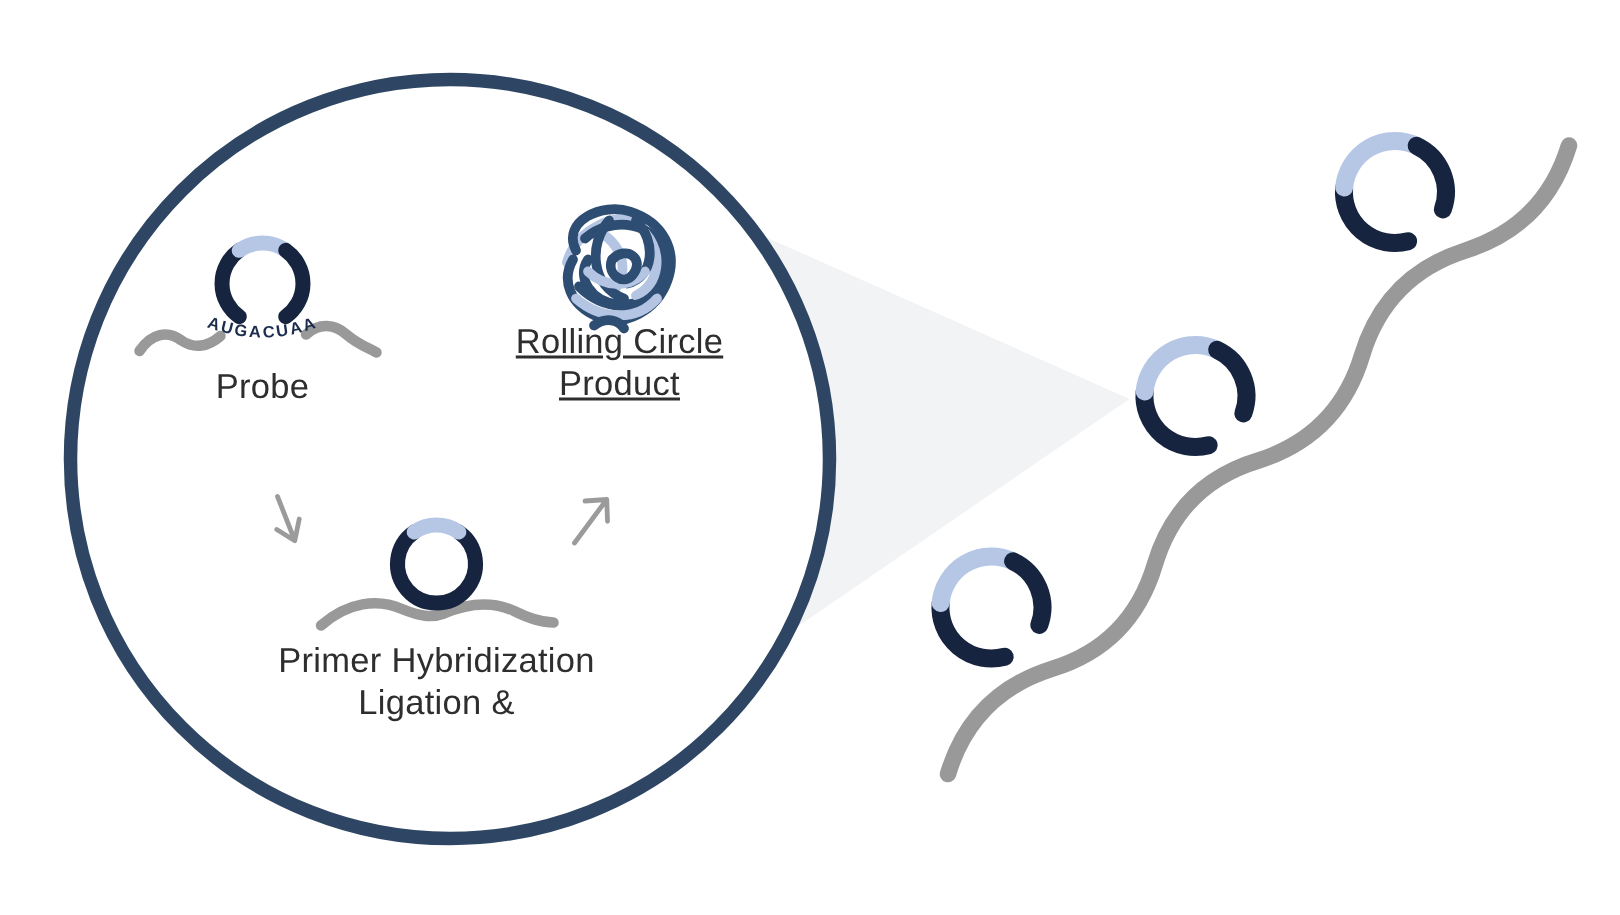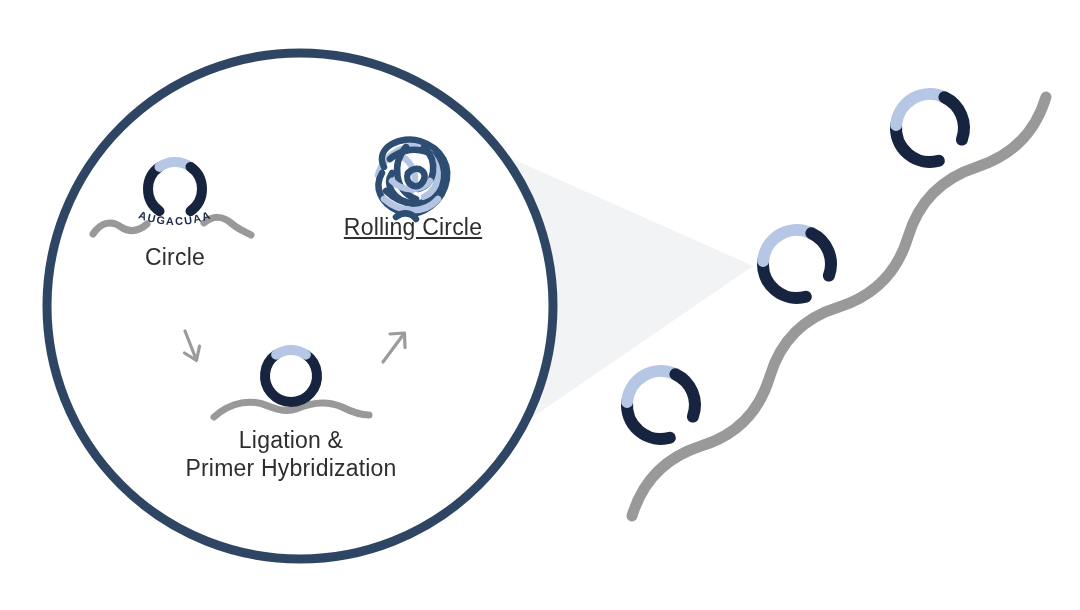--- a/index.html
+++ b/index.html
@@ -87,25 +87,26 @@
 
       <g>
         <path d="M 938.8 160.8 A 34 34 0 0 1 896.1 125" stroke="#16243f"></path>
         <path d="M 896.1 125 A 34 34 0 0 1 944.4 97.2" stroke="#b6c7e6"></path>
         <path d="M 944.4 97.2 A 34 34 0 0 1 961.9 139.6" stroke="#16243f"></path>
       </g>
     </g>
   </svg>
 
   <div class="label" id="probe-label">
-    <span>Circle</span>
+    <span>Probe</span>
   </div>
 
   <div class="label" id="rcap-label">
     <span>Rolling Circle</span>
+    <span>Product</span>
   </div>
 
   <div class="label" id="ligation-label">
+    <span>Primer Hybridization</span>
     <span>Ligation &amp;</span>
-    <span>Primer Hybridization</span>
   </div>
 
 </div>
 
 </body></html>

